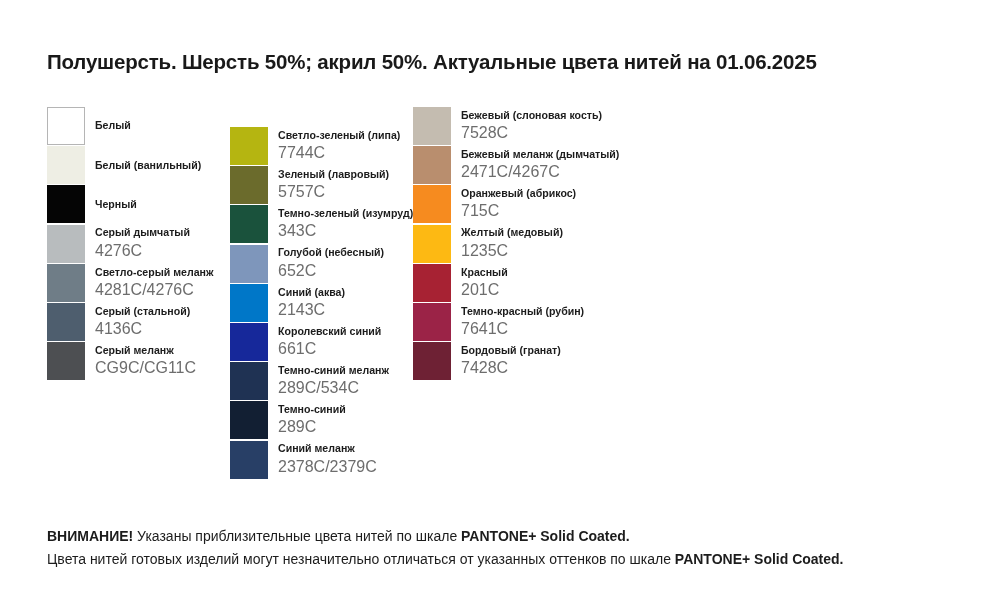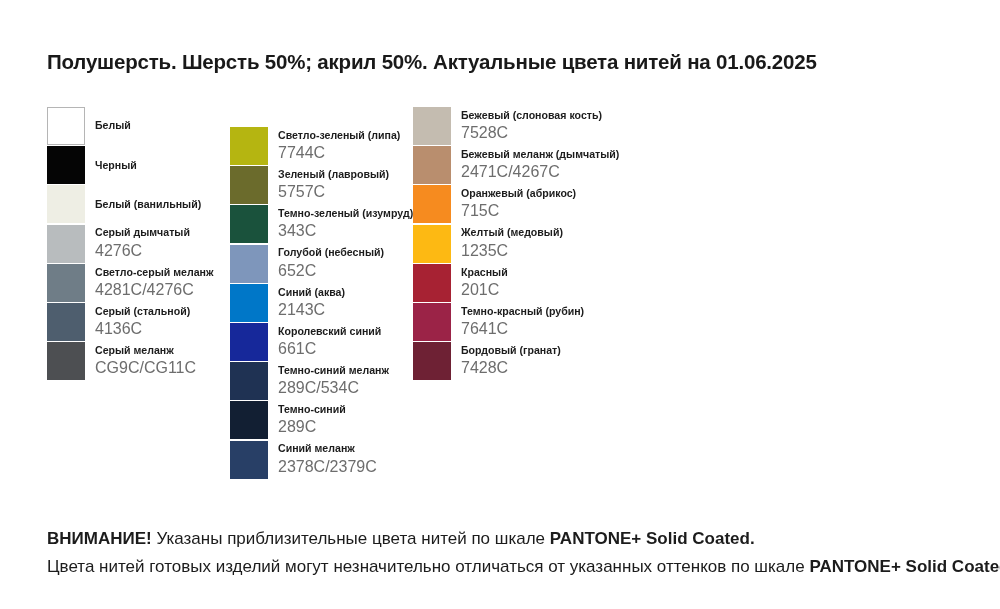--- a/index.html
+++ b/index.html
@@ -87,21 +87,21 @@
     margin-top: 1px;
   }
   .labels.single .name { margin-top: 0; }
 
   
   .footer {
     position: absolute;
     left: 47px;
     top: 525px;
     width: 900px;
-    font-size: 17px;
+    font-size: 14px;
     color: #1c1c1c;
     line-height: 1.62;
   }
   .footer .line { white-space: nowrap; }
   .footer b { font-weight: bold; }
 </style>
 </head>
 <body>
 
 <div class="page">
@@ -110,29 +110,29 @@
 
   <div class="palette">
       <div class="column col-0">
         <div class="swatch-row">
           <div class="swatch bordered" style="background: rgb(255, 255, 255);"></div>
           <div class="labels single">
             <div class="name">Белый</div>
           </div>
         </div>
         <div class="swatch-row">
+          <div class="swatch" style="background: rgb(238, 238, 228);"></div>
+          <div class="labels single">
+            <div class="name">Белый (ванильный)</div>
+          </div>
+        </div>
+        <div class="swatch-row">
           <div class="swatch" style="background: rgb(5, 5, 5);"></div>
           <div class="labels single">
             <div class="name">Черный</div>
-          </div>
-        </div>
-        <div class="swatch-row">
-          <div class="swatch" style="background: rgb(238, 238, 228);"></div>
-          <div class="labels single">
-            <div class="name">Белый (ванильный)</div>
           </div>
         </div>
         <div class="swatch-row">
           <div class="swatch" style="background: rgb(184, 188, 190);"></div>
           <div class="labels">
             <div class="name">Серый дымчатый</div>
             <div class="code">4276C</div>
           </div>
         </div>
         <div class="swatch-row">

